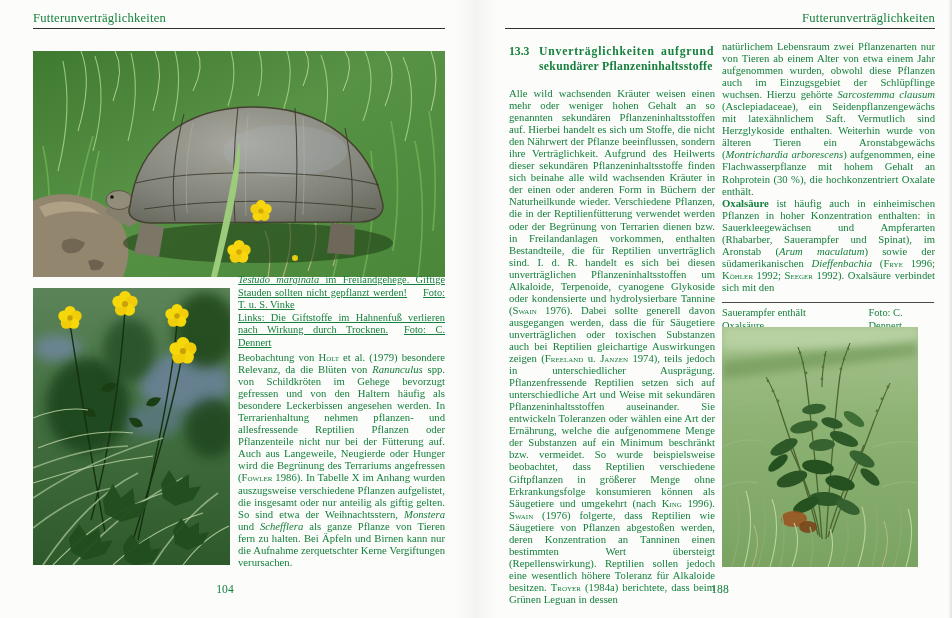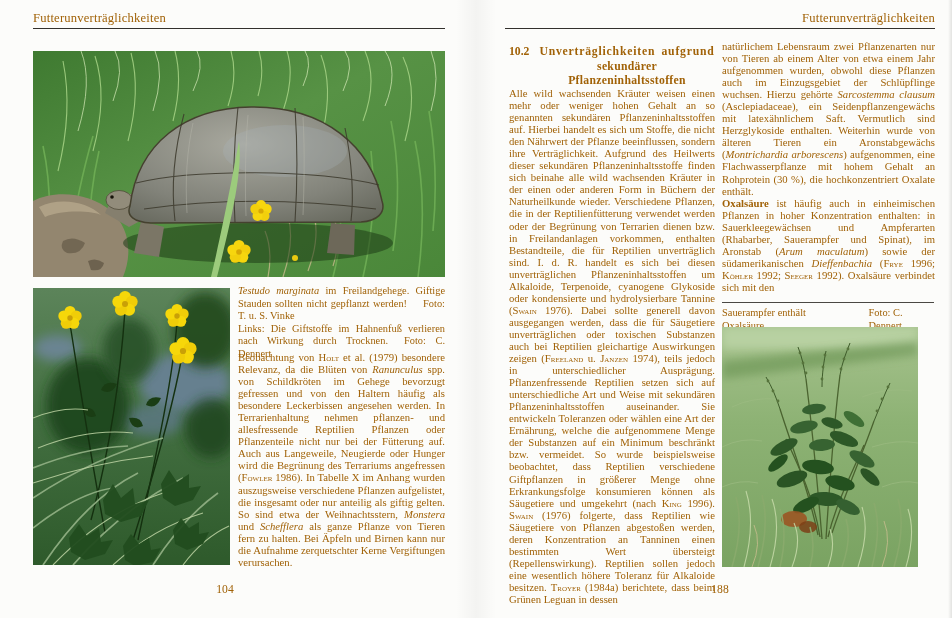--- a/index.html
+++ b/index.html
@@ -1,18 +1,18 @@
 <!DOCTYPE html>
 <html lang="de"><head>
 <meta charset="utf-8">
 <style>
   html,body{margin:0;padding:0;background:#e9e9e7;}
   .spread{
     position:relative;width:952px;height:618px;background:#fcfcfa;
-    font-family:"Liberation Serif",serif;color:#a16207;overflow:hidden;
+    font-family:"Liberation Serif",serif;color:#15803d;overflow:hidden;
   }
   .abs{position:absolute;}
   .header{font-size:12.6px;letter-spacing:.2px;}
   .rule{height:1.2px;background:#32302c;}
   .thinrule{height:1px;background:#4a4843;}
   .caption{font-size:10.4px;line-height:12.5px;text-align:justify;}
   .bodytext{font-size:10.7px;line-height:12.05px;text-align:justify;}
   .heading{font-weight:bold;font-size:11.7px;line-height:14.6px;}
   .pagenum{font-size:11.6px;text-align:center;}
   .sc{font-variant:small-caps;}
@@ -140,21 +140,21 @@
             <circle cx="3.8" cy="5.3" r="5.5" fill="#f7d60e"></circle>
               <circle cx="-3.8" cy="5.3" r="5.5" fill="#f2cf0c"></circle>
             <circle cx="-6.2" cy="-2" r="5.5" fill="#f7d60e"></circle>
               <circle r="2.8" fill="#d7a705"></circle>
           </g>
           <circle cx="262" cy="207" r="3" fill="#e8ca10"></circle>
         </g>
       </svg>
     </div>
 
-    <div class="abs caption" style="left:238px;top:285px;width:207px;"><span class="i">Testudo marginata</span><span> im Freilandgehege. Giftige Stauden sollten nicht gepflanzt werden!</span><span class="gap"></span><span>Foto: T. u. S. Vinke</span><br><span>Links: Die Giftstoffe im Hahnenfuß verlieren nach Wirkung durch Trocknen.</span><span class="gap"></span><span>Foto: C. Dennert</span></div>
+    <div class="abs caption" style="left:238px;top:274px;width:207px;text-decoration:underline;"><span class="i">Testudo marginata</span><span> im Freilandgehege. Giftige Stauden sollten nicht gepflanzt werden!</span><span class="gap"></span><span>Foto: T. u. S. Vinke</span><br><span>Links: Die Giftstoffe im Hahnenfuß verlieren nach Wirkung durch Trocknen.</span><span class="gap"></span><span>Foto: C. Dennert</span></div>
 
     <div class="abs" style="left:33px;top:288px;width:197px;height:277px;">
       <svg width="197" height="277" viewBox="0 0 197 277">
         <defs>
           <linearGradient id="grassB" x1="0" y1="0" x2="0" y2="1">
             <stop offset="0" stop-color="#5c845a"></stop>
             <stop offset=".45" stop-color="#447042"></stop>
             <stop offset="1" stop-color="#2e5a2b"></stop>
           </linearGradient>
           <filter id="bl" x="-40%" y="-40%" width="180%" height="180%">
@@ -245,24 +245,24 @@
 
     <div class="abs pagenum" style="left:19px;top:583px;width:412px;">104</div>
   </div>
 
   <div>
     <div class="abs header" style="left:505px;top:11px;width:430px;text-align:right;">Futterunverträglichkeiten</div>
     <div class="abs rule" style="left:505px;top:28px;width:430px;"></div>
 
     <div class="abs heading" style="left:509px;top:45px;width:206px;">
       <div style="display:flex;">
-        <span style="width:30px;flex:none;">10.2</span>
-        <span style="flex:1;text-align:center;">
+        <span style="width:30px;flex:none;">13.3</span>
+        <span style="flex:1;">
           <span style="display:block;letter-spacing:.8px;word-spacing:2.5px;">Unverträglichkeiten aufgrund</span>
-          <span style="display:block;letter-spacing:.3px;">sekundärer Pflanzeninhaltsstoffen</span>
+          <span style="display:block;letter-spacing:.3px;">sekundärer Pflanzeninhaltsstoffe</span>
         </span>
       </div>
     </div>
 
     <div class="abs bodytext" style="left:509px;top:87px;width:206px;"><span>Alle wild wachsenden Kräuter weisen einen mehr oder weniger hohen Gehalt an so genannten sekundären Pflanzeninhaltsstoffen auf. Hierbei handelt es sich um Stoffe, die nicht den Nährwert der Pflanze beeinflussen, sondern ihre Verträglichkeit. Aufgrund des Heilwerts dieser sekundären Pflanzeninhaltsstoffe finden sich beinahe alle wild wachsenden Kräuter in der einen oder anderen Form in Büchern der Naturheilkunde wieder. Verschiedene Pflanzen, die in der Reptilienfütterung verwendet werden oder der Begrünung von Terrarien dienen bzw. in Freilandanlagen vorkommen, enthalten Bestandteile, die für Reptilien unverträglich sind. I. d. R. handelt es sich bei diesen unverträglichen Pflanzeninhaltsstoffen um Alkaloide, Terpenoide, cyanogene Glykoside oder kondensierte und hydrolysierbare Tannine (</span><span class="sc">Swain</span><span> 1976). Dabei sollte generell davon ausgegangen werden, dass die für Säugetiere unverträglichen oder toxischen Substanzen auch bei Reptilien gleichartige Auswirkungen zeigen (</span><span class="sc">Freeland</span><span> u. </span><span class="sc">Janzen</span><span> 1974), teils jedoch in unterschiedlicher Ausprägung. Pflanzenfressende Reptilien setzen sich auf unterschiedliche Art und Weise mit sekundären Pflanzeninhaltsstoffen auseinander. Sie entwickeln Toleranzen oder wählen eine Art der Ernährung, welche die aufgenommene Menge der Substanzen auf ein Minimum beschränkt bzw. vermeidet. So wurde beispielsweise beobachtet, dass Reptilien verschiedene Giftpflanzen in größerer Menge ohne Erkrankungsfolge konsumieren können als Säugetiere und umgekehrt (nach </span><span class="sc">King</span><span> 1996). </span><span class="sc">Swain</span><span> (1976) folgerte, dass Reptilien wie Säugetiere von Pflanzen abgestoßen werden, deren Konzentration an Tanninen einen bestimmten Wert übersteigt (Repellenswirkung). Reptilien sollen jedoch eine wesentlich höhere Toleranz für Alkaloide besitzen. </span><span class="sc">Troyer</span><span> (1984a) berichtete, dass beim Grünen Leguan in dessen</span></div>
 
     <div class="abs bodytext" style="left:722px;top:40px;width:213px;"><span>natürlichem Lebensraum zwei Pflanzenarten nur von Tieren ab einem Alter von etwa einem Jahr aufgenommen wurden, obwohl diese Pflanzen auch im Einzugsgebiet der Schlüpflinge wuchsen. Hierzu gehörte </span><span class="i">Sarcostemma clausum</span><span> (Asclepiadaceae), ein Seidenpflanzengewächs mit latexähnlichem Saft. Vermutlich sind Herzglykoside enthalten. Weiterhin wurde von älteren Tieren ein Aronstabgewächs (</span><span class="i">Montrichardia arborescens</span><span>) aufgenommen, eine Flachwasserpflanze mit hohem Gehalt an Rohprotein (30 %), die hochkonzentriert Oxalate enthält.</span><br><span class="b">Oxalsäure</span><span> ist häufig auch in einheimischen Pflanzen in hoher Konzentration enthalten: in Sauerkleegewächsen und Ampferarten (Rhabarber, Sauerampfer und Spinat), im Aronstab (</span><span class="i">Arum maculatum</span><span>) sowie der südamerikanischen </span><span class="i">Dieffenbachia</span><span> (</span><span class="sc">Frye</span><span> 1996; </span><span class="sc">Köhler</span><span> 1992; </span><span class="sc">Seeger</span><span> 1992). Oxalsäure verbindet sich mit den</span></div>
 
     <div class="abs thinrule" style="left:722px;top:302px;width:212px;"></div>
     <div class="abs caption" style="left:722px;top:307px;width:212px;display:flex;justify-content:space-between;text-align:left;gap:24px;">

